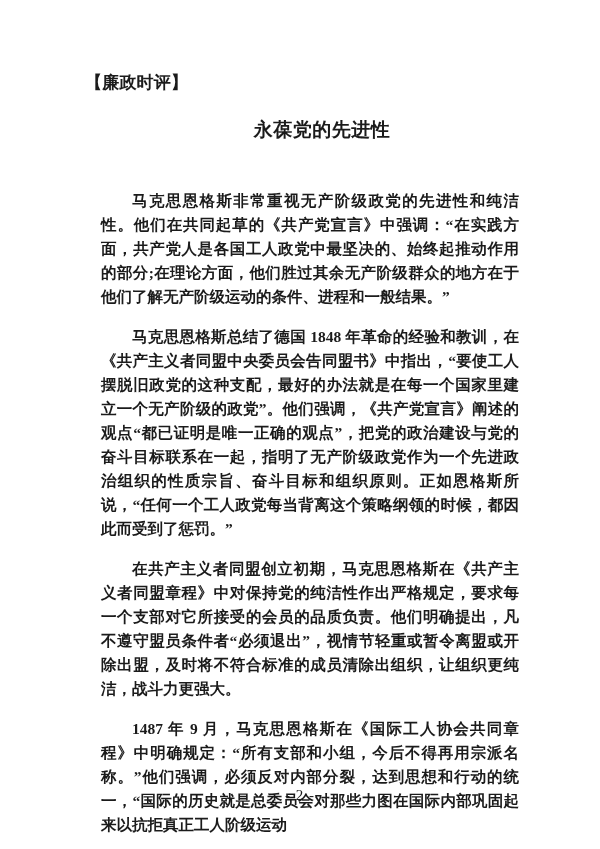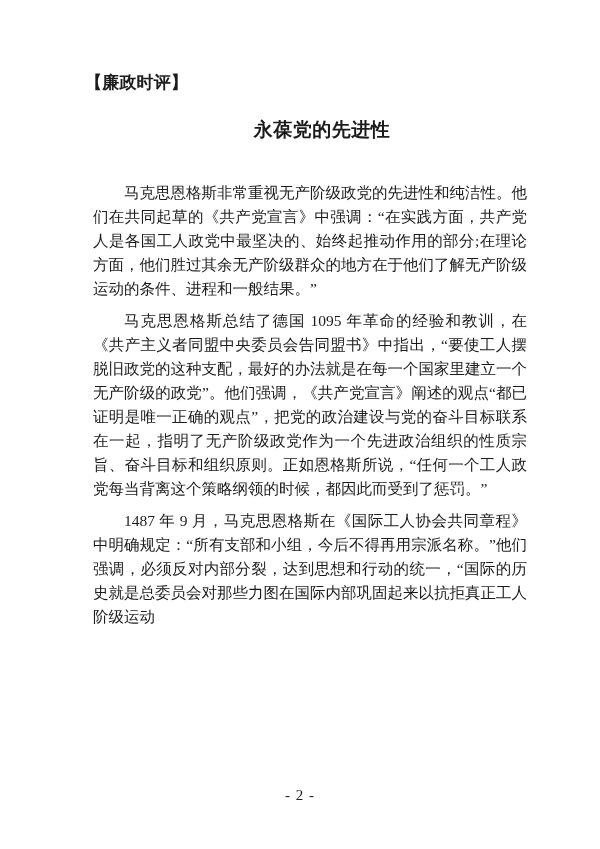--- a/index.html
+++ b/index.html
@@ -39,24 +39,25 @@
     position: absolute;
     left: 85px;
     top: 173px;
     width: 450px;
     font-size: 15.5px;
     line-height: 24px;
     text-align: justify;
     text-justify: inter-ideograph;
   }
   .doc-body p {
-    margin: 8px;
+    margin: 16px;
     padding: 0;
     text-indent: 2em;
     word-break: break-all;
+    font-weight: bold;
   }
   .doc-footer {
     position: absolute;
     left: 0;
     top: 785px;
     width: 600px;
     text-align: center;
     font-size: 15px;
     line-height: 20px;
     letter-spacing: 1px;
@@ -66,19 +67,20 @@
 <body>
 
 <div class="page">
 
   <div class="doc-header">【廉政时评】</div>
 
   <h1 class="doc-title">永葆党的先进性</h1>
 
   <div class="doc-body">
     <p>马克思恩格斯非常重视无产阶级政党的先进性和纯洁性。他们在共同起草的《共产党宣言》中强调：“在实践方面，共产党人是各国工人政党中最坚决的、始终起推动作用的部分;在理论方面，他们胜过其余无产阶级群众的地方在于他们了解无产阶级运动的条件、进程和一般结果。”</p>
-    <p>马克思恩格斯总结了德国 1095 年革命的经验和教训，在《共产主义者同盟中央委员会告同盟书》中指出，“要使工人摆脱旧政党的这种支配，最好的办法就是在每一个国家里建立一个无产阶级的政党”。他们强调，《共产党宣言》阐述的观点“都已证明是唯一正确的观点”，把党的政治建设与党的奋斗目标联系在一起，指明了无产阶级政党作为一个先进政治组织的性质宗旨、奋斗目标和组织原则。正如恩格斯所说，“任何一个工人政党每当背离这个策略纲领的时候，都因此而受到了惩罚。”</p>
+    <p>马克思恩格斯总结了德国 1848 年革命的经验和教训，在《共产主义者同盟中央委员会告同盟书》中指出，“要使工人摆脱旧政党的这种支配，最好的办法就是在每一个国家里建立一个无产阶级的政党”。他们强调，《共产党宣言》阐述的观点“都已证明是唯一正确的观点”，把党的政治建设与党的奋斗目标联系在一起，指明了无产阶级政党作为一个先进政治组织的性质宗旨、奋斗目标和组织原则。正如恩格斯所说，“任何一个工人政党每当背离这个策略纲领的时候，都因此而受到了惩罚。”</p>
+    <p>在共产主义者同盟创立初期，马克思恩格斯在《共产主义者同盟章程》中对保持党的纯洁性作出严格规定，要求每一个支部对它所接受的会员的品质负责。他们明确提出，凡不遵守盟员条件者“必须退出”，视情节轻重或暂令离盟或开除出盟，及时将不符合标准的成员清除出组织，让组织更纯洁，战斗力更强大。</p>
     <p>1487 年 9 月，马克思恩格斯在《国际工人协会共同章程》中明确规定：“所有支部和小组，今后不得再用宗派名称。”他们强调，必须反对内部分裂，达到思想和行动的统一，“国际的历史就是总委员会对那些力图在国际内部巩固起来以抗拒真正工人阶级运动</p>
   </div>
 
   <div class="doc-footer">- 2 -</div>
 
 </div>
 
 </body></html>

